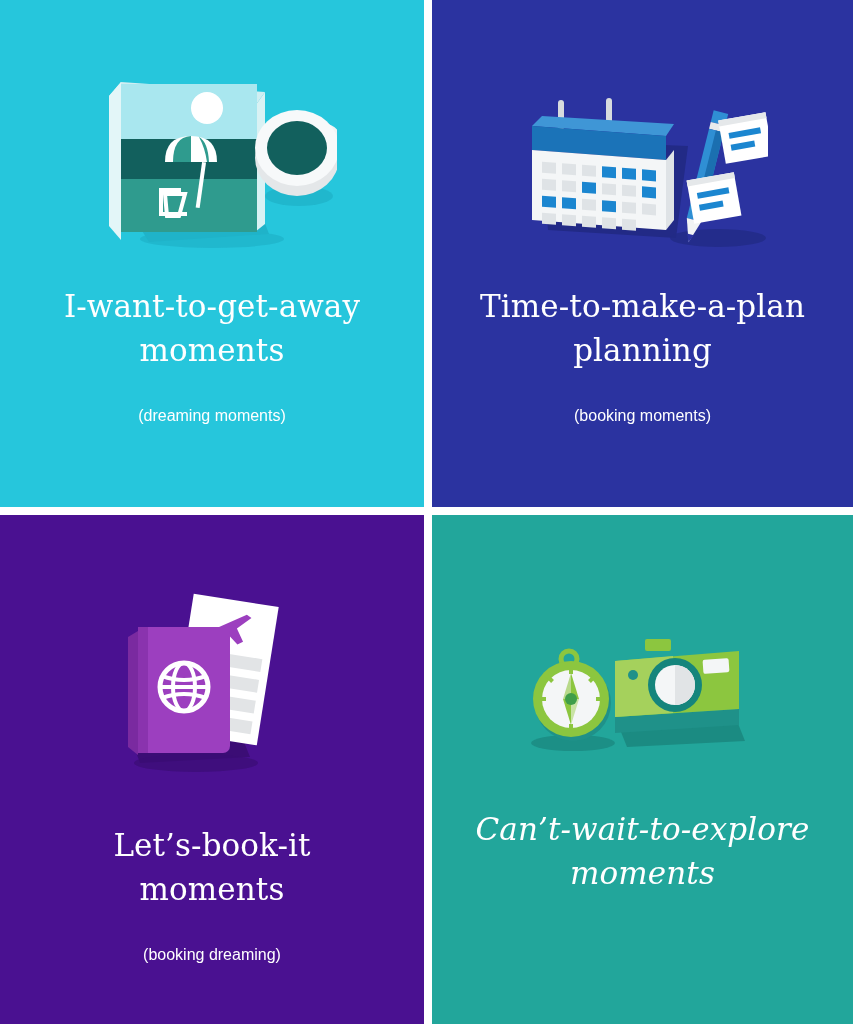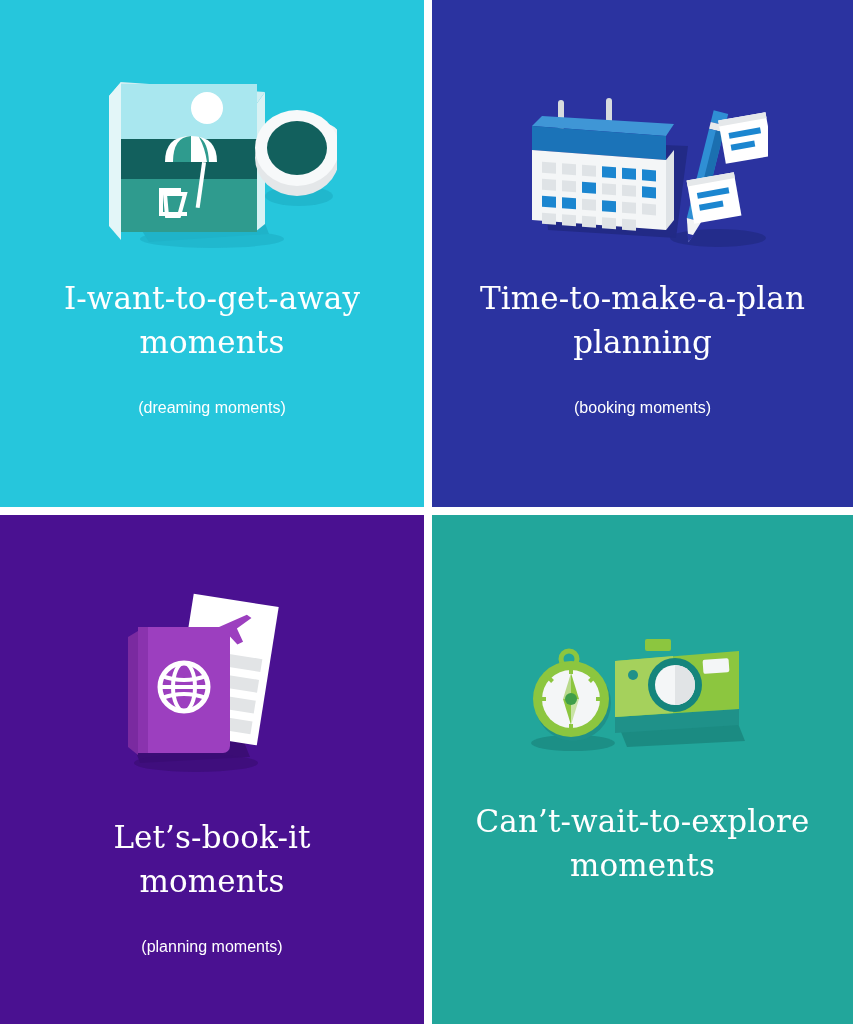--- a/index.html
+++ b/index.html
@@ -44,21 +44,21 @@
     text-align: center;
   }
   .headline {
     font-family: "DejaVu Serif", "Liberation Serif", serif;
     font-weight: 400;
     font-size: 31px;
     line-height: 44px;
     color: #ffffff;
     letter-spacing: 0.1px;
     white-space: pre-line;
-    margin: 4px;
+    margin: 12px;
     padding: 0;
   }
   .subtitle {
     font-family: "Liberation Sans", sans-serif;
     font-weight: 400;
     font-size: 16px;
     line-height: 24px;
     color: #ffffff;
     margin: 0;
     padding: 0;
@@ -264,26 +264,26 @@
             <path d="M-22 -11 Q0 -3 22 -11" fill="none" stroke="#ffffff" stroke-width="4"></path>
             <path d="M-22 11 Q0 3 22 11" fill="none" stroke="#ffffff" stroke-width="4"></path>
           </g>
         </g>
       </svg>
     </div>
     <div class="captions">
       <div class="headline">Let’s-book-it
 moments</div>
       <div class="sub-wrap">
-        <div class="subtitle">(planning moments)</div>
+        <div class="subtitle">(booking dreaming)</div>
       </div>
     </div>
   </div>
 
-  <div class="quad q-exploring" style="background:#22a69b;">
+  <div class="quad q-exploring" style="background:#22a69b;font-style:italic;">
     <div class="art">
       <svg width="240" height="150" viewBox="0 0 240 150" aria-hidden="true">
 
         <path d="M96 106 L104 126 L222 120 L214 100 Z" fill="#1b8b82"></path>
 
         <ellipse cx="50" cy="122" rx="42" ry="8" fill="#1b8b82" opacity="0.85"></ellipse>
 
         <g>
 
           <rect x="122" y="18" width="26" height="12" rx="2" fill="#8cc63f"></rect>

